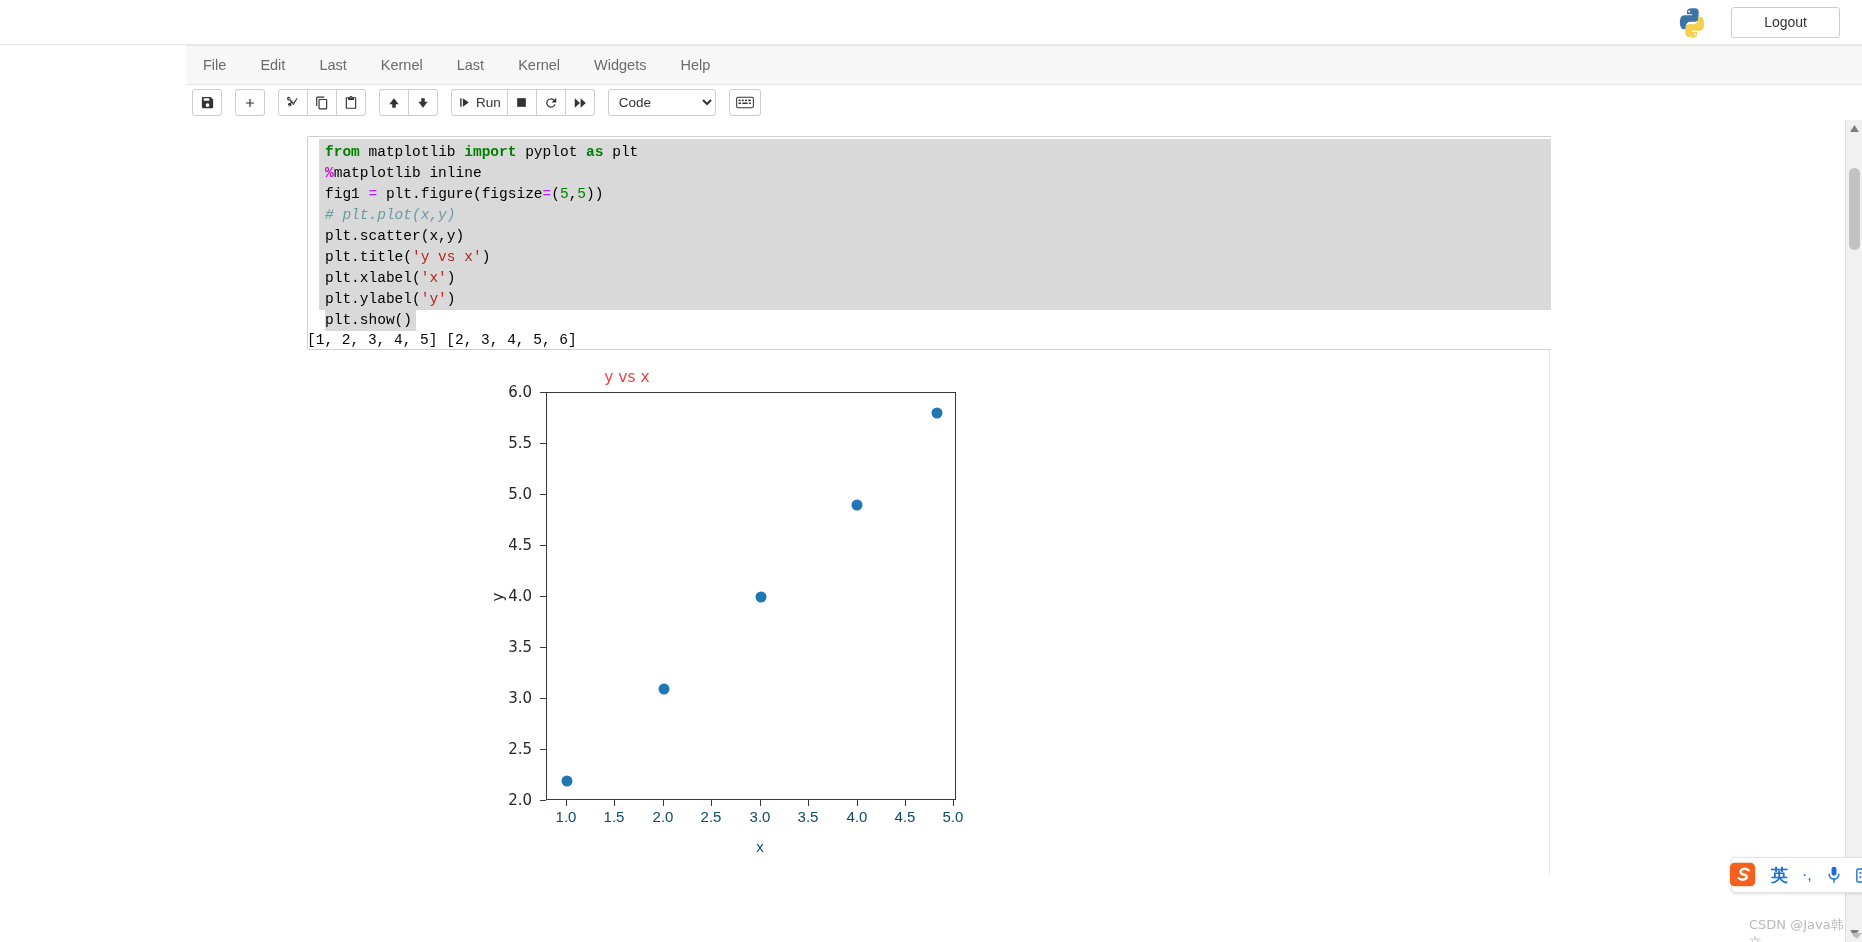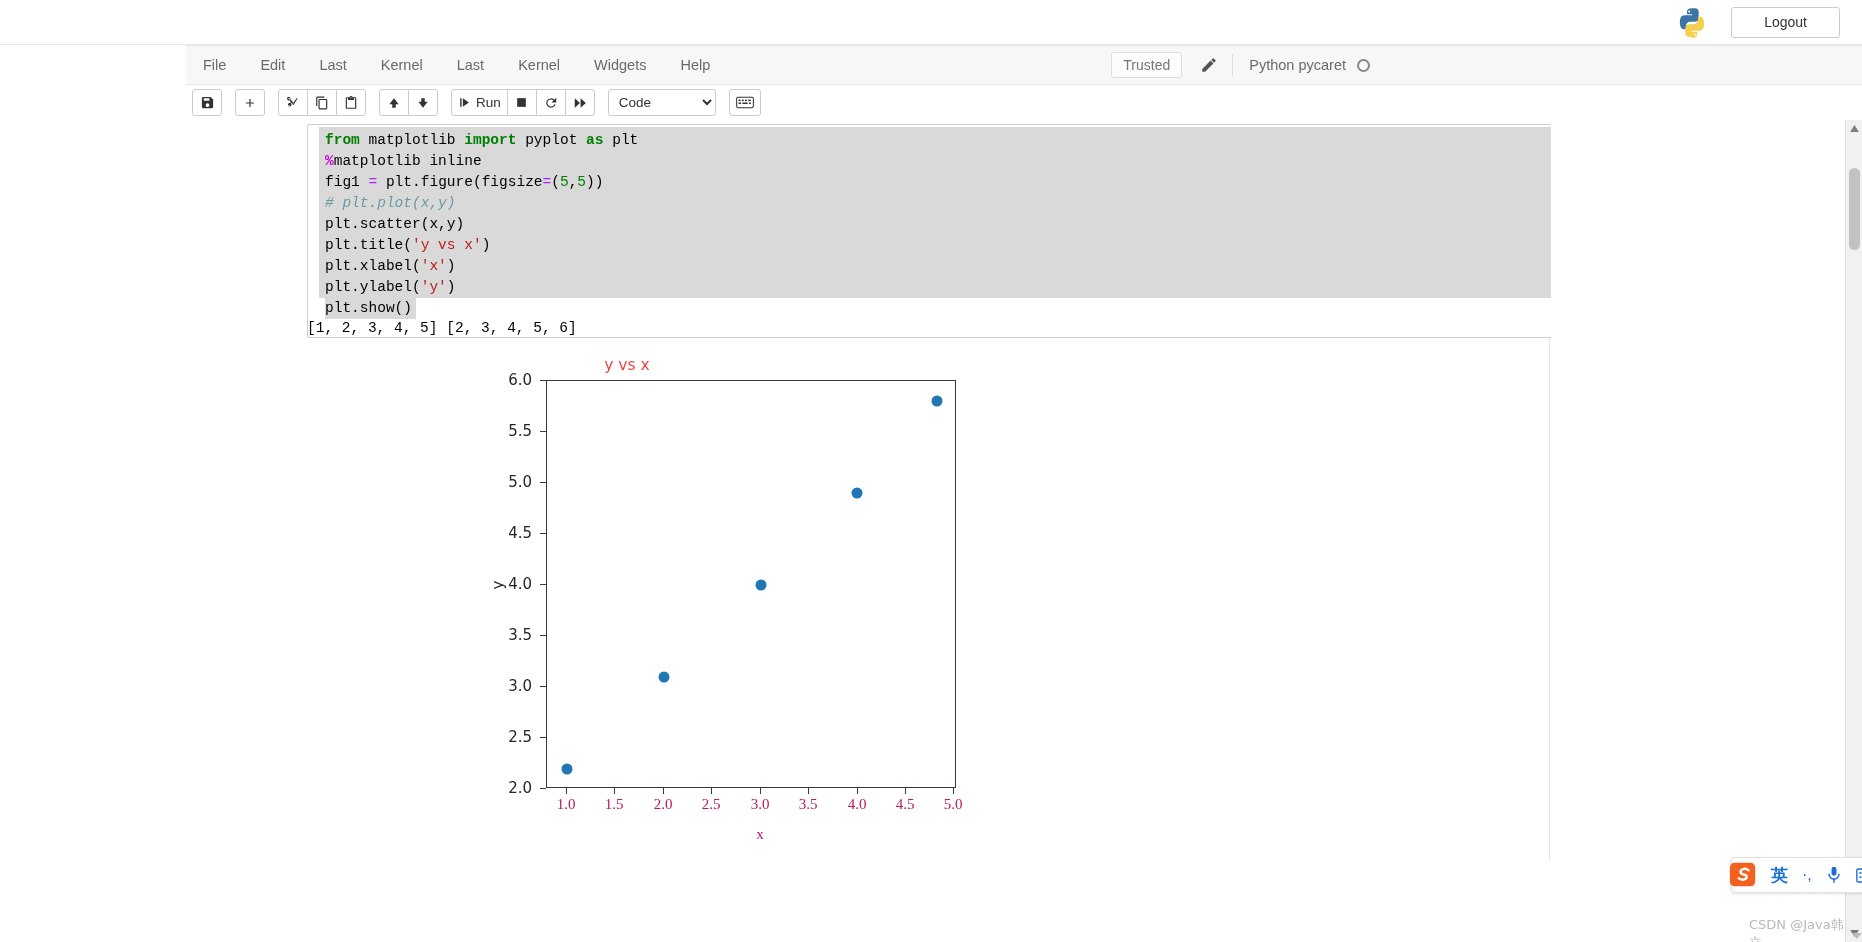--- a/index.html
+++ b/index.html
@@ -96,21 +96,21 @@
     font-family:"Liberation Sans", sans-serif; cursor:pointer;
   }
   .tb-sep { width: 13px; }
 
   
   .nb-scroll-area {
     position:absolute; top:120px; left:0; width:1862px; height:822px;
     background:#fff; overflow:hidden;
   }
   .nb-canvas {
-    position:absolute; left:186px; top:4px; width:1364px; height:738px;
+    position:absolute; left:186px; top:16px; width:1364px; height:738px;
     background:#fff; border-right:1px solid #e7e7e7;
   }
 
   
   .cell {
     position:absolute; left:121px; top:0px; width:1262px;
     border:1px solid #cfcfcf; border-radius:2px; background:#fff;
   }
   .cell-inner { padding: 2px 0 18px 0; }
   .code-area {
@@ -157,22 +157,22 @@
   }
   .ytick-lbl {
     position:absolute; right: 0; font-size:15px; color:#262626;
     font-family:"DejaVu Sans", sans-serif; transform: translateY(-50%);
     text-align:right; width: 44px;
   }
   .ytick-mark {
     position:absolute; width:6px; height:1.2px; background:#3a3a3a;
   }
   .xtick-lbl {
-    position:absolute; font-size:15px; color:#be185d;
-    font-family:Liberation Serif, serif; transform: translateX(-50%);
+    position:absolute; font-size:15px; color:#0c4a6e;
+    font-family:Liberation Sans, sans-serif; transform: translateX(-50%);
     white-space:nowrap;
   }
   .xtick-mark {
     position:absolute; width:1.2px; height:6px; background:#3a3a3a;
   }
   .ylabel-txt {
     position:absolute; font-size:15px; color:#262626;
     font-family:"DejaVu Sans", sans-serif;
     transform: rotate(-90deg); transform-origin: center center;
   }
@@ -249,31 +249,20 @@
       <div class="menu-items">
         <div class="menu-item">File</div>
         <div class="menu-item">Edit</div>
         <div class="menu-item">Last</div>
         <div class="menu-item">Kernel</div>
         <div class="menu-item">Last</div>
         <div class="menu-item">Kernel</div>
         <div class="menu-item">Widgets</div>
         <div class="menu-item">Help</div>
       </div>
-      <div class="menu-right">
-        <div class="trusted-box">Trusted</div>
-        <span class="pencil-ico">
-          <svg width="18" height="18" viewBox="0 0 24 24">
-              <path d="M3 17.2V21h3.8L17.9 9.9l-3.8-3.8L3 17.2zm17.7-10.1a1 1 0 0 0 0-1.4l-2.4-2.4a1 1 0 0 0-1.4 0l-1.9 1.9 3.8 3.8 1.9-1.9z" fill="#555"></path>
-            </svg>
-        </span>
-        <span class="menu-sep"></span>
-        <span class="kernel-name">Python pycaret</span>
-        <span class="kernel-idle"></span>
-      </div>
     </div>
   </div>
 
   <div class="toolbar">
     <div class="tb-group">
       <div class="tb-btn" title="Save and Checkpoint">
         <svg width="15" height="15" viewBox="0 0 24 24">
             <path d="M17 3H5a2 2 0 0 0-2 2v14a2 2 0 0 0 2 2h14a2 2 0 0 0 2-2V7l-4-4zm-5 16a3 3 0 1 1 0-6 3 3 0 0 1 0 6zm3-10H6V5h9v4z" fill="#333"></path>
           </svg>
       </div>

